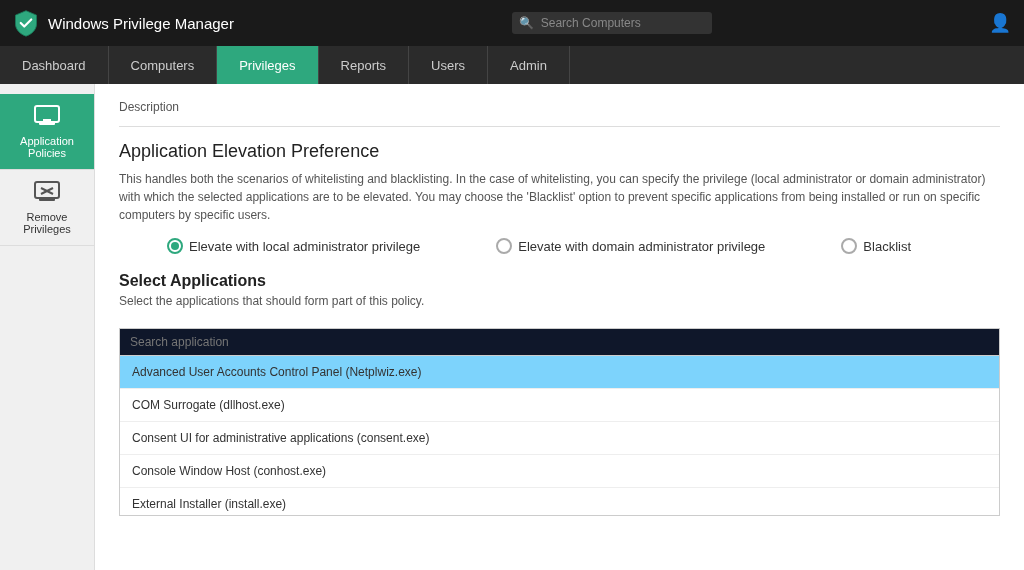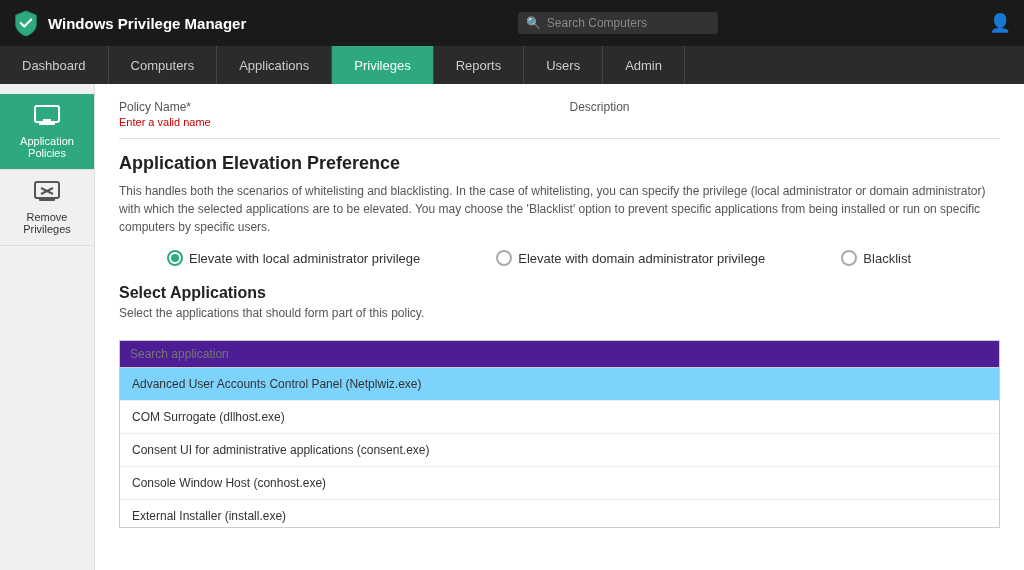--- a/index.html
+++ b/index.html
@@ -15,21 +15,21 @@
       justify-content: space-between;
     }
     .top-bar-left {
       display: flex;
       align-items: center;
       gap: 8px;
     }
     .app-title {
       color: #fff;
       font-size: 15px;
-      font-weight: bold;
+      font-weight: normal;
     }
     .shield-icon {
       width: 28px;
       height: 28px;
     }
     .search-bar {
       display: flex;
       align-items: center;
       background: #333;
       border-radius: 3px;
@@ -138,21 +138,21 @@
     }
     .form-error {
       color: #cc0000;
       font-size: 11px;
       margin-top: 2px;
     }
 
     
     .section-title {
       font-size: 18px;
-      font-weight: bold;
+      font-weight: normal;
       color: #222;
       margin: 14px 0 8px 0;
     }
     .section-desc {
       font-size: 12px;
       color: #555;
       line-height: 1.5;
       margin-bottom: 14px;
     }
 
@@ -205,21 +205,21 @@
       margin-bottom: 20px;
     }
     .app-search-box {
       width: 100%;
       border: 1px solid #ccc;
       border-radius: 0;
       padding: 6px 10px;
       font-size: 12px;
       outline: none;
       color: #888;
-      background: #4c1d95;
+      background: #0f172a;
     }
     .app-list {
       border: 1px solid #ccc;
       border-top: none;
       max-height: 160px;
       overflow-y: auto;
     }
     .app-list-item {
       padding: 9px 12px;
       font-size: 12px;
@@ -258,21 +258,20 @@
     <input type="text" placeholder="Search Computers" style="">
   </div>
   <div class="top-bar-right">
     <span style="color:#888; font-size:18px;">👤</span>
   </div>
 </div>
 
 <nav class="nav">
   <div class="nav-item">Dashboard</div>
   <div class="nav-item">Computers</div>
-  <div class="nav-item">Applications</div>
   <div class="nav-item active">Privileges</div>
   <div class="nav-item">Reports</div>
   <div class="nav-item">Users</div>
   <div class="nav-item">Admin</div>
 </nav>
 
 <div class="main-layout">
 
   <aside class="sidebar">
     <div class="sidebar-item active">
@@ -294,24 +293,20 @@
           <line x1="20" y1="8" x2="8" y2="14" stroke="#555" stroke-width="2"></line>
         </svg>
       </span>
       <span>Remove Privileges</span>
     </div>
   </aside>
 
   <div class="content">
     
     <div class="form-row">
-      <div class="form-field">
-        <div class="form-label">Policy Name*</div>
-        <div class="form-error">Enter a valid name</div>
-      </div>
       <div class="form-field">
         <div class="form-label">Description</div>
       </div>
     </div>
 
     
     <div class="section-title">Application Elevation Preference</div>
     <div class="section-desc">This handles both the scenarios of whitelisting and blacklisting. In the case of whitelisting, you can specify the privilege (local administrator or domain administrator) with which the selected applications are to be elevated. You may choose the 'Blacklist' option to prevent specific applications from being installed or run on specific computers by specific users.</div>
 
     <div class="radio-group">

